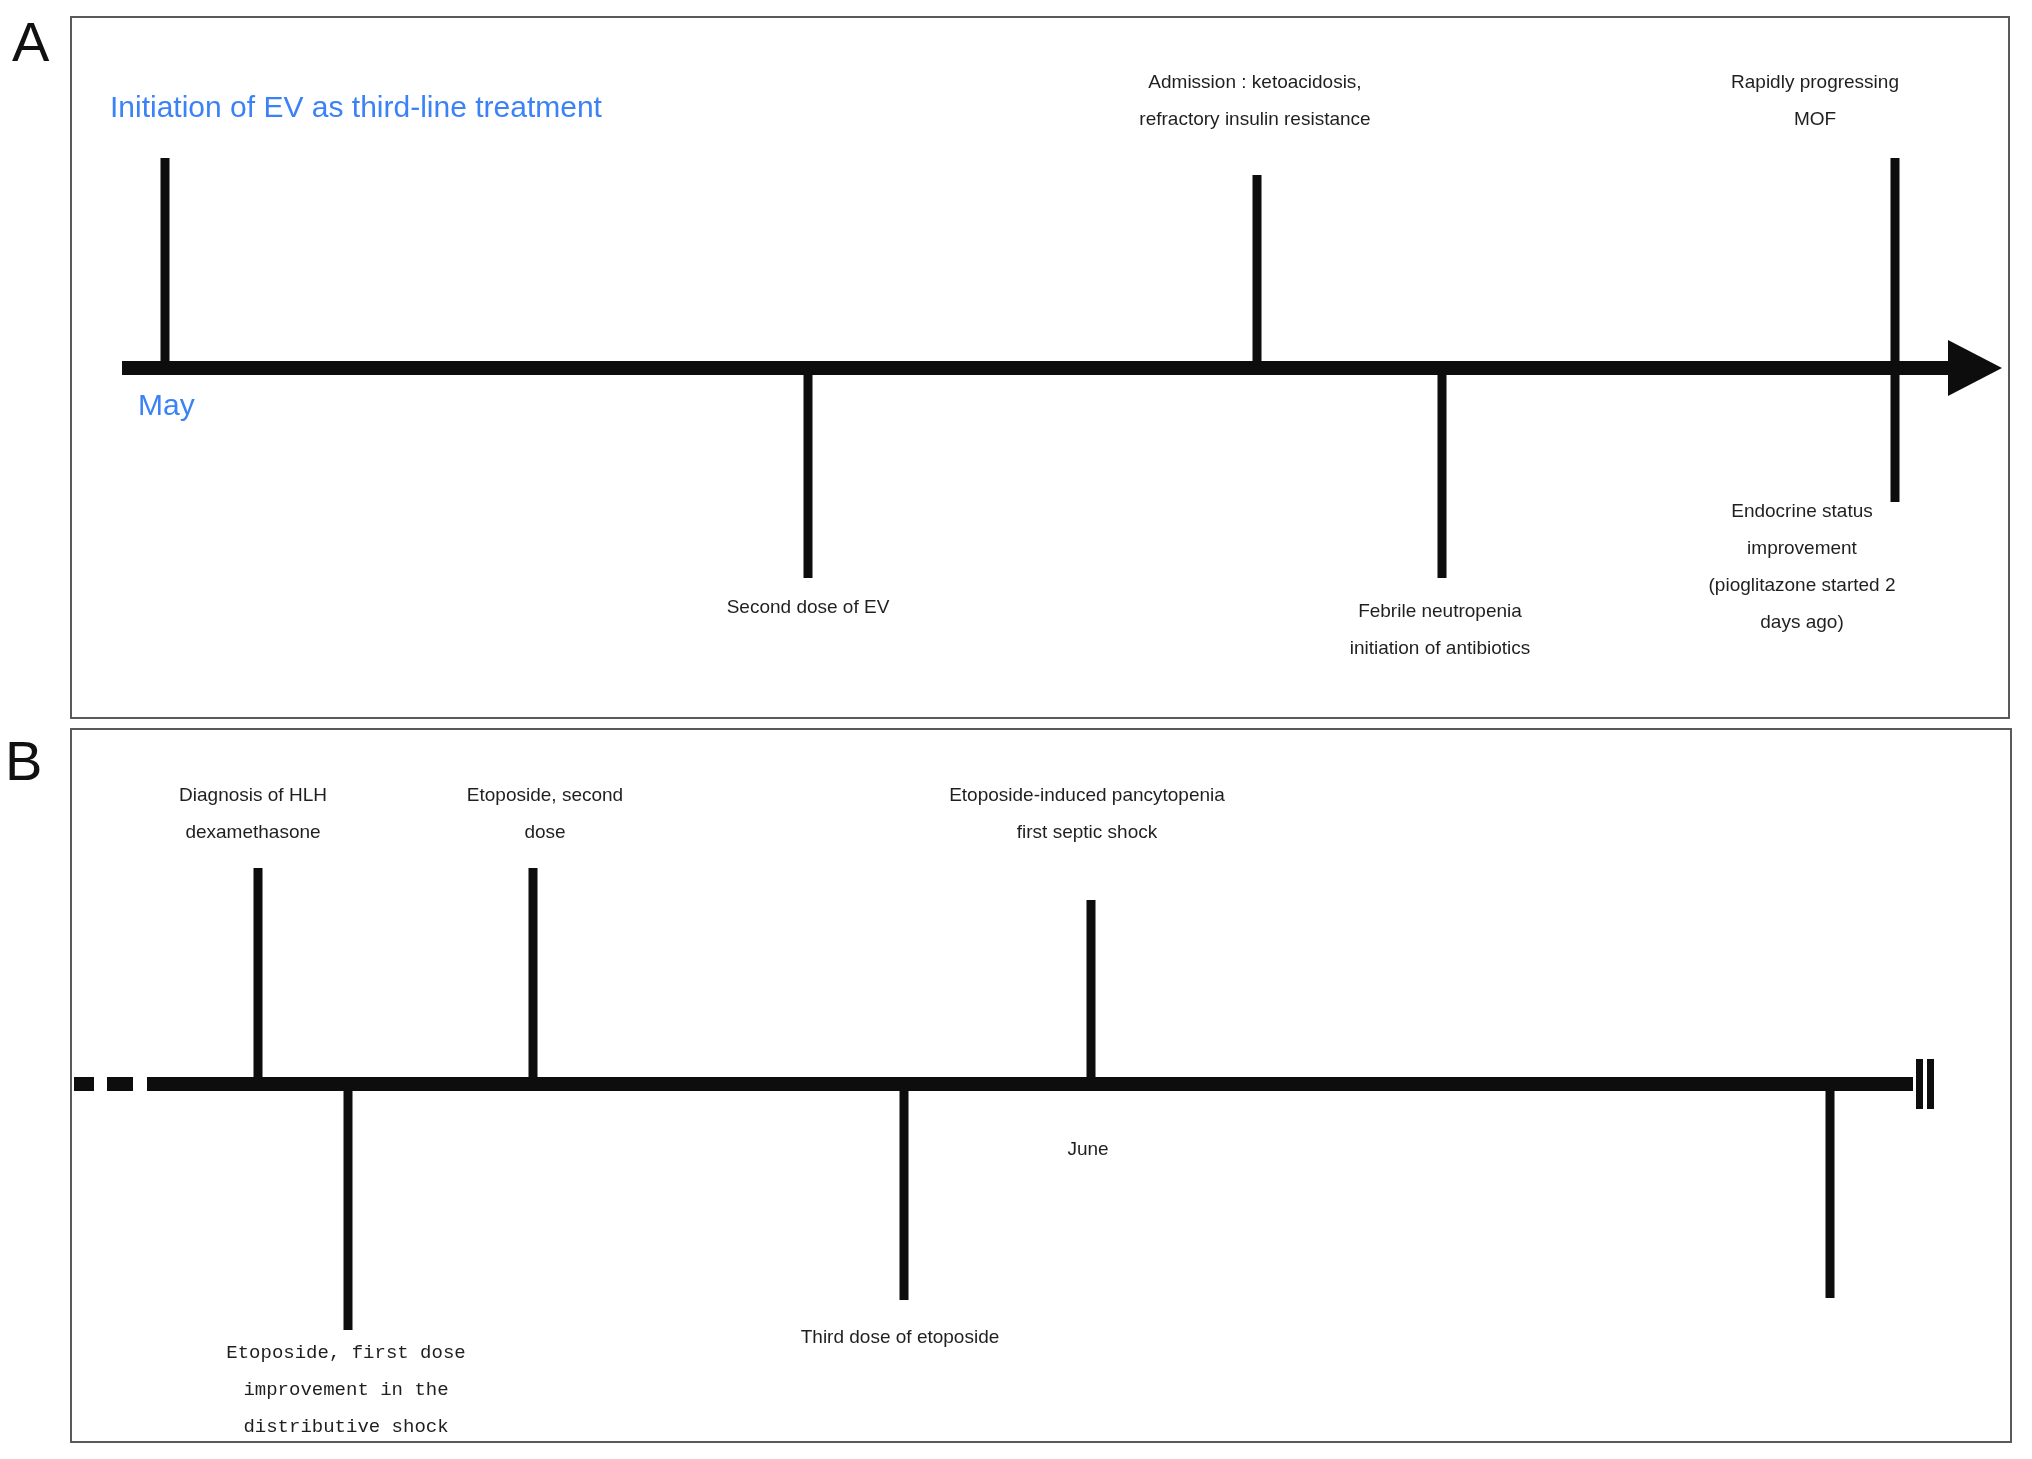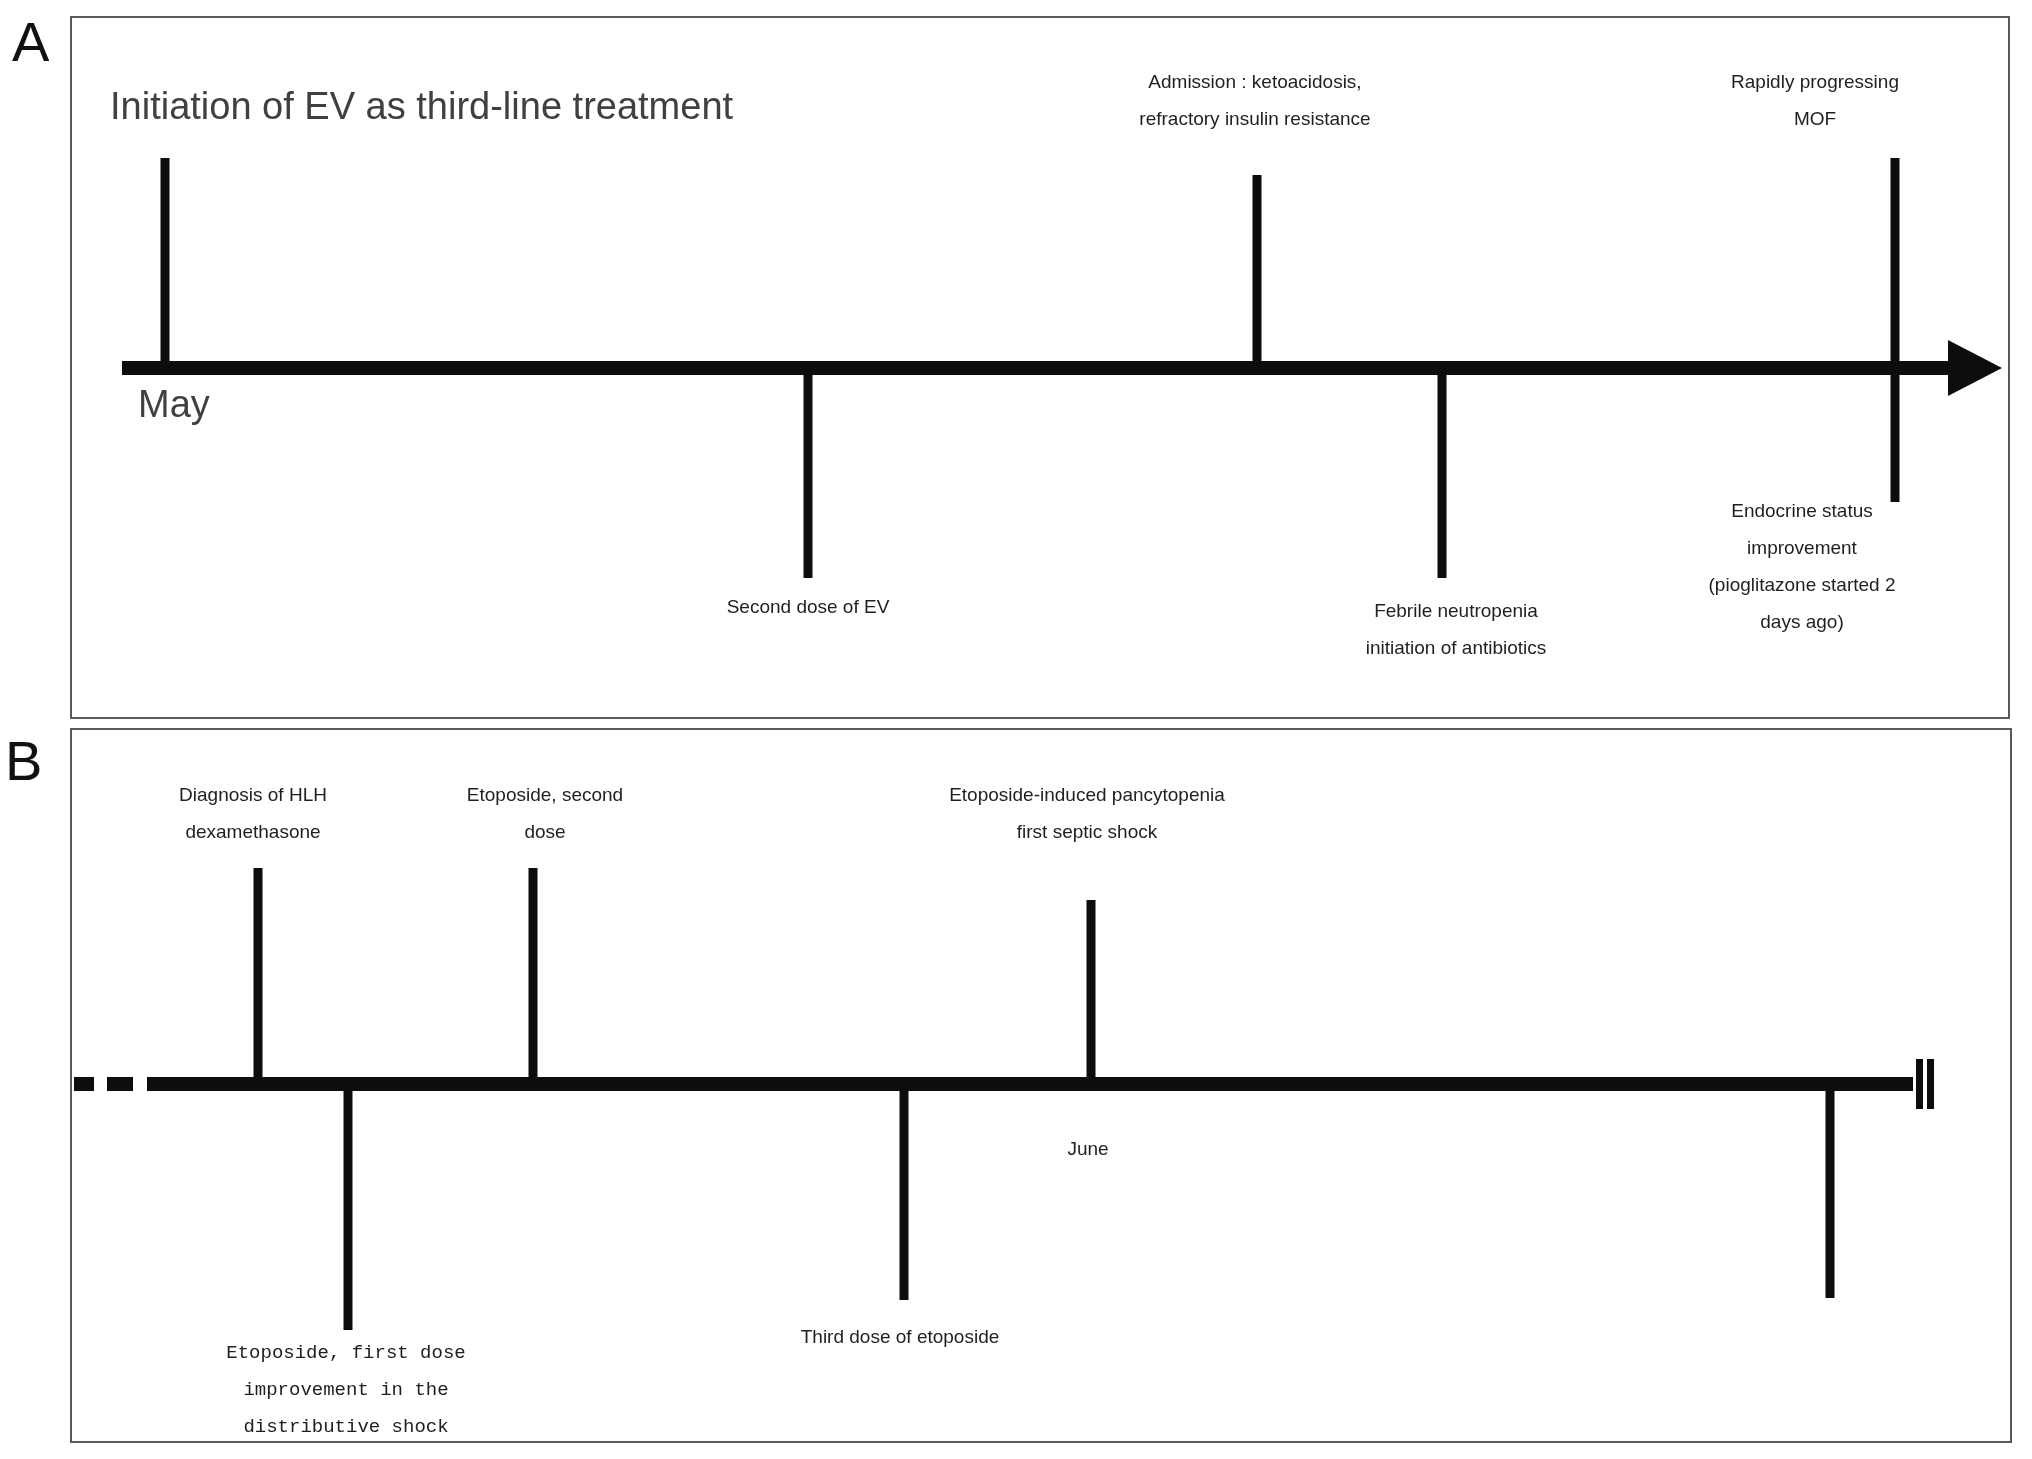--- a/index.html
+++ b/index.html
@@ -33,25 +33,25 @@
     position: absolute;
     font-size: 19px;
     line-height: 37px;
     text-align: center;
     white-space: pre-line;
     transform: translateX(-50%);
     color: #1f1f1f;
   }
   .lbl-left {
     position: absolute;
-    font-size: 38px;
+    font-size: 30px;
     line-height: 37px;
     text-align: left;
     white-space: pre-line;
-    color: #404040;
+    color: #3b82f6;
   }
   .bar {
     position: absolute;
     height: 14px;
     background: #0d0d0d;
   }
   .tick {
     position: absolute;
     width: 9px;
     background: #0d0d0d;
@@ -90,21 +90,21 @@
   <div class="tick" style="left:808px; top:368px; height:210px;"></div>
   <div class="tick" style="left:1442px; top:368px; height:210px;"></div>
 
   <div class="lbl-left" style="left:110px; top:88px;">Initiation of EV as third-line treatment</div>
   <div class="lbl" style="left:1255px; top:63px;">Admission : ketoacidosis,
 refractory insulin resistance</div>
   <div class="lbl" style="left:1815px; top:63px;">Rapidly progressing
 MOF</div>
   <div class="lbl-left" style="left:138px; top:386px;">May</div>
   <div class="lbl" style="left:808px; top:588px;">Second dose of EV</div>
-  <div class="lbl" style="left:1440px; top:592px;margin-left:16px;">Febrile neutropenia
+  <div class="lbl" style="left:1440px; top:592px;">Febrile neutropenia
 initiation of antibiotics</div>
   <div class="lbl" style="left:1802px; top:492px;">Endocrine status improvement
 (pioglitazone started 2 days ago)</div>
 
   <div class="panel-letter" style="left:5px; top:733px;">B</div>
 
   <div class="panel-box" style="left:70px; top:728px; width:1942px; height:715px;"></div>
 
   <div class="bar" style="left:74px; top:1077px; width:20px;"></div>
   <div class="bar" style="left:107px; top:1077px; width:26px;"></div>

